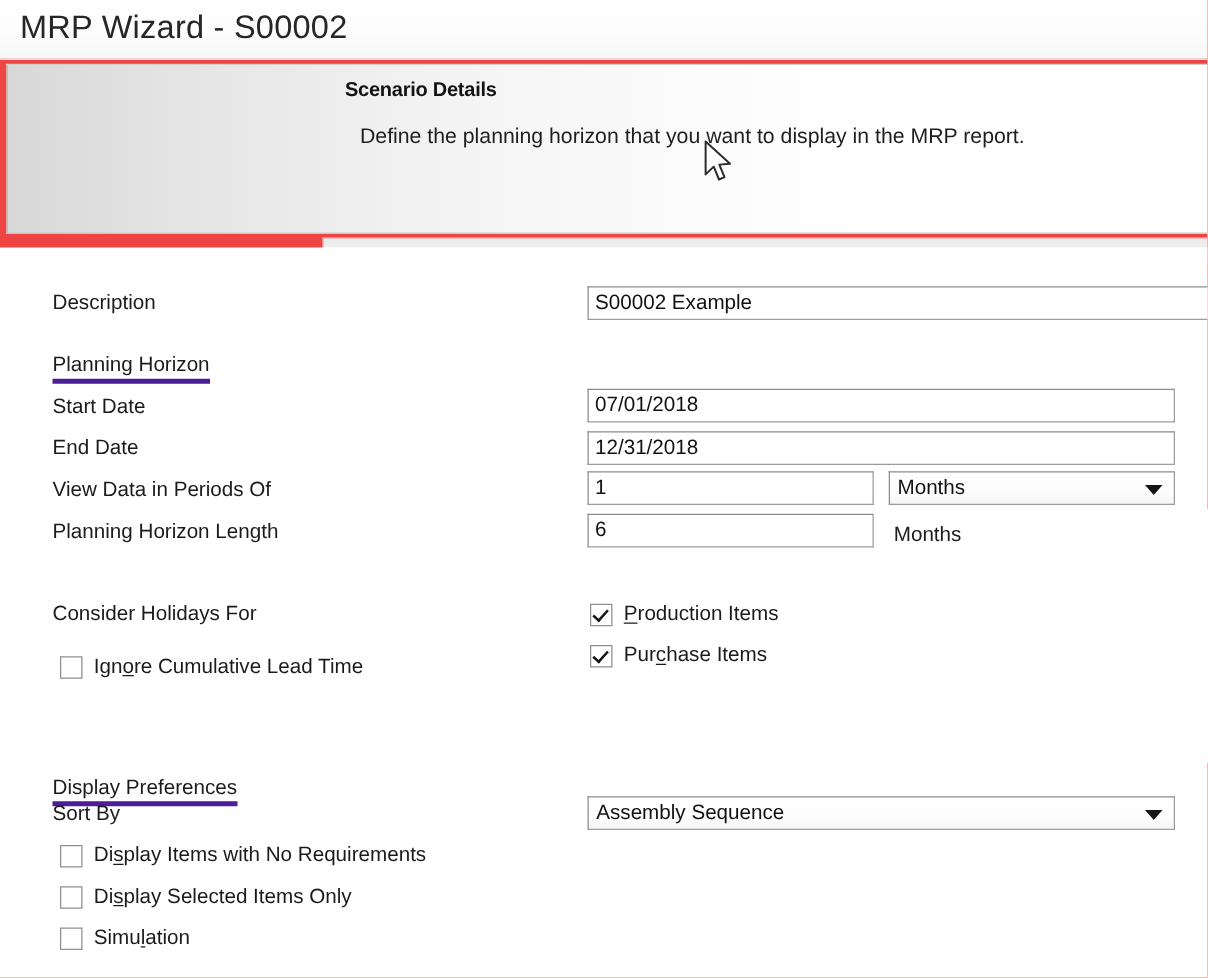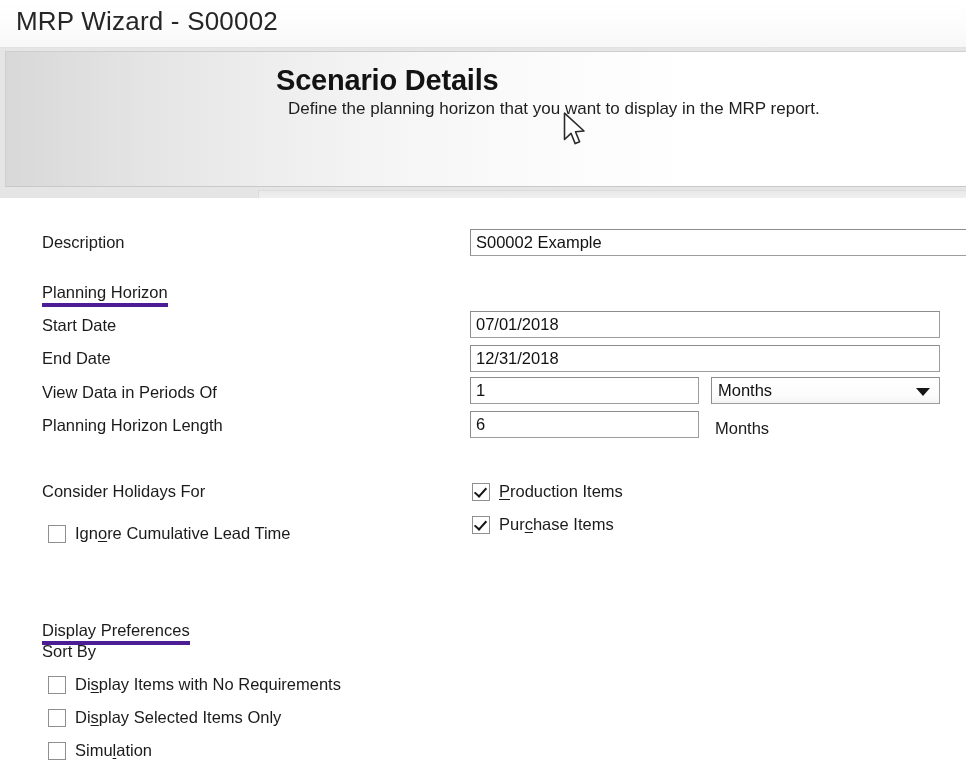--- a/index.html
+++ b/index.html
@@ -13,21 +13,21 @@
     overflow: hidden;
     font-family: "Liberation Sans", sans-serif;
     color: #1a1a1a;
     -webkit-font-smoothing: antialiased;
   }
 
   .app-window {
     position: relative;
     width: 966px;
     height: 782px;
-    background: #e5e5e5;
+    background: #ef4444;
     overflow: hidden;
   }
 
   
   .titlebar {
     position: absolute;
     left: 0; top: 0;
     width: 966px;
     height: 47px;
     background: linear-gradient(to bottom, #ffffff 0%, #fcfcfc 60%, #f7f7f7 100%);
@@ -67,21 +67,21 @@
     left: 5px; top: 186px;
     width: 961px;
     height: 1px;
     background: #c9c9c9;
   }
 
   .header-title {
     position: absolute;
     left: 276px;
     top: 64px;
-    font-size: 29px;
+    font-size: 16px;
     font-weight: bold;
     color: #131313;
     letter-spacing: -0.2px;
     white-space: nowrap;
   }
   .header-subtitle {
     position: absolute;
     left: 276px;
     top: 99px;
     font-size: 17px;
@@ -274,20 +274,24 @@
   </div>
 
   <div class="cbrow" style="left:48px; top:523px;">
     <span class="cbox"></span>
     <span class="cblabel">Ign<span class="ul">o</span>re Cumulative Lead Time</span>
   </div>
 
   <div class="section-head" style="left:42px; top:620px;text-align:right;">Display Preferences</div>
 
   <div class="lbl" style="left:42px; top:641px;">Sort By</div>
+  <div class="combo" style="left:470px; top:637px; width:470px;">
+    <span class="combo-text">Assembly Sequence</span>
+    <span class="combo-arrow"></span>
+  </div>
 
   <div class="cbrow" style="left:48px; top:674px;">
     <span class="cbox"></span>
     <span class="cblabel">Di<span class="ul">s</span>play Items with No Requirements</span>
   </div>
 
   <div class="cbrow" style="left:48px; top:707px;">
     <span class="cbox"></span>
     <span class="cblabel">Di<span class="ul">s</span>play Selected Items Only</span>
   </div>

